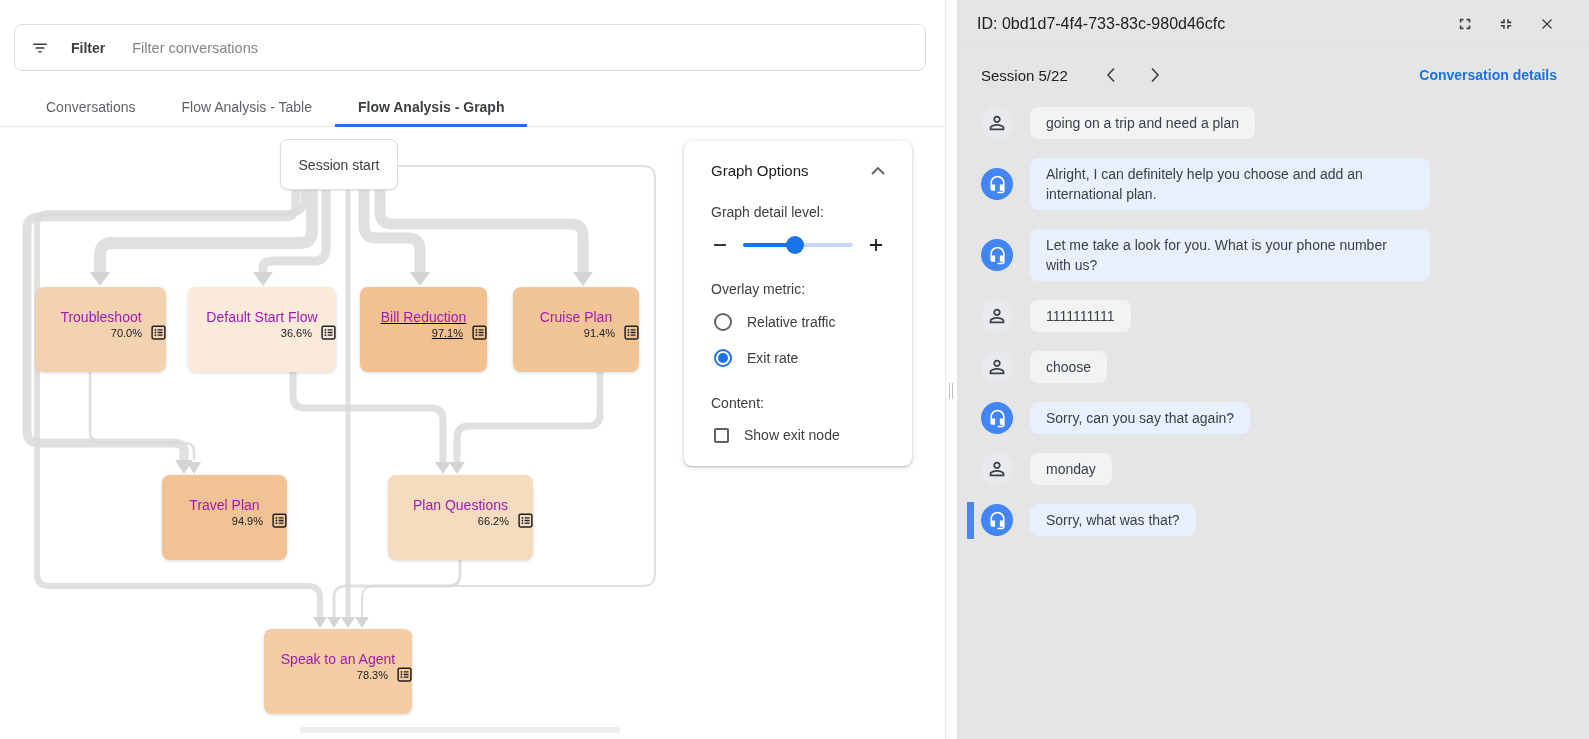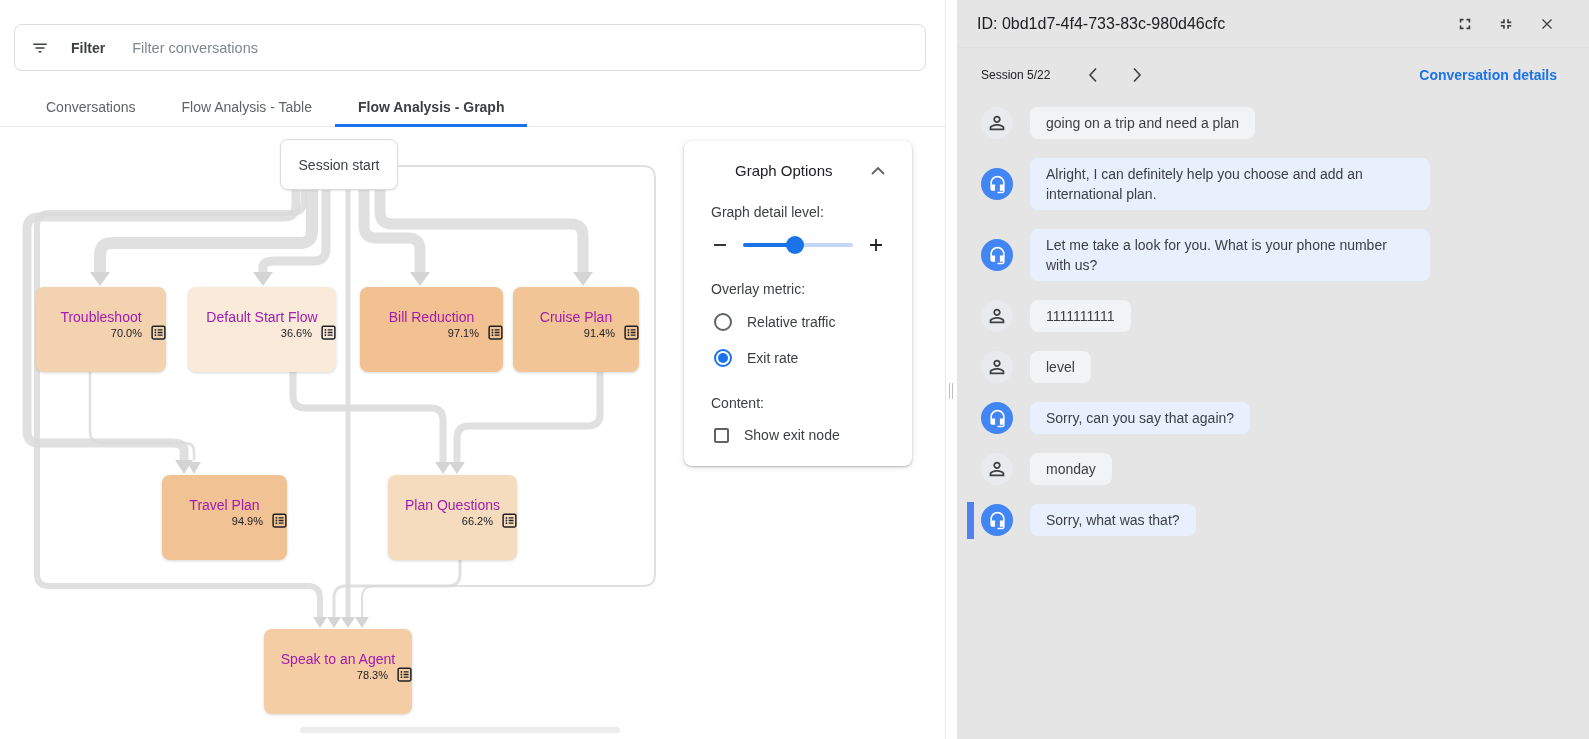--- a/index.html
+++ b/index.html
@@ -31,21 +31,21 @@
   .node-pct { font-size:11px; color:#202124; }
   .node-icon { display:flex; align-items:center; }
   .node.start { background:#fff; border:1px solid #dadce0; box-shadow:0 1px 2px rgba(60,64,67,.12);
     display:flex; align-items:center; justify-content:center; }
   .node.start .node-title { margin:0; color:#3c4043; }
 
   
   .graph-options { position:absolute; left:684px; top:141px; width:228px; height:325px;
     background:#fff; border-radius:8px; box-shadow:0 1px 2px rgba(60,64,67,.3), 0 1px 6px rgba(60,64,67,.15);
     padding:21px 27px; z-index:4; }
-  .go-title-row { display:flex; justify-content:space-between; align-items:center;margin-left:24px; }
+  .go-title-row { display:flex; justify-content:space-between; align-items:center; }
   .go-title { font-size:15px; color:#202124; }
   .go-label { font-size:14px; color:#3c4043; }
   .go-detail-label { margin-top:25px; }
   .slider-row { margin-top:16px; display:flex; align-items:center; }
   .slider-btn { width:18px; height:18px; flex:none; display:flex; align-items:center; justify-content:center; cursor:pointer; }
   .slider-track { position:relative; height:4px; flex:1; margin:0 14px; background:#c3d7f9; border-radius:2px; }
   .slider-fill { position:absolute; left:0; top:0; height:4px; background:#1a73e8; border-radius:2px; }
   .slider-thumb { position:absolute; top:-7px; width:18px; height:18px; border-radius:50%; background:#1a73e8; cursor:pointer; }
   .go-overlay-label { margin-top:27px; }
   .opt-row { margin-top:16px; display:flex; align-items:center; gap:15px; cursor:pointer; padding-left:3px; }
@@ -62,21 +62,21 @@
   .divider-handle span { width:1px; height:16px; background:#bdc1c6; }
 
   
   .right-panel { position:absolute; left:957px; top:0; width:632px; height:739px; background:#e5e5e5; }
   .rp-header { height:48px; display:flex; align-items:center; padding:0 33px 0 20px;
     border-bottom:1px solid #e0e0e0; }
   .rp-title { font-size:16px; color:#202124; flex:1; }
   .rp-icons { display:flex; gap:23px; align-items:center; }
   .rp-icons svg { cursor:pointer; display:block; }
   .rp-session { height:54px; display:flex; align-items:center; padding:0 32px 0 24px; }
-  .session-label { font-size:12px; color:#202124; }
+  .session-label { font-size:15px; color:#202124; }
   .nav-chev { margin-left:38px; cursor:pointer; display:flex; align-items:center; }
   .nav-chev + .nav-chev { margin-left:34px; }
   .details-link { margin-left:auto; font-size:14px; font-weight:bold; color:#1a73e8; cursor:pointer; }
 
   .messages { padding:5px 24px 0; display:flex; flex-direction:column; gap:19px; }
   .msg-row { display:flex; align-items:center; gap:17px; position:relative; cursor:pointer; }
   .msg-row.selected::before { content:''; position:absolute; left:-14px; top:-2px; width:7px; height:37px; background:#4e84ee; }
   .avatar { width:32px; height:32px; border-radius:50%; flex:none; display:flex; align-items:center; justify-content:center; }
   .avatar.user { background:#e8eaed; }
   .avatar.bot { background:#4285f4; }
@@ -150,21 +150,21 @@
               <svg viewBox="0 0 16 16" width="15" height="15">
                 <rect x="1.2" y="1.2" width="13.6" height="13.6" rx="1.5" fill="none" stroke="#202124" stroke-width="1.6"></rect>
                 <circle cx="4.7" cy="5.2" r="0.95" fill="#202124"></circle>
                 <circle cx="4.7" cy="8" r="0.95" fill="#202124"></circle>
                 <circle cx="4.7" cy="10.8" r="0.95" fill="#202124"></circle>
                 <path d="M7.1 5.2h5.2M7.1 8h5.2M7.1 10.8h5.2" stroke="#202124" stroke-width="1.4"></path>
               </svg>
             </span>
           </div>
         </div>
-        <div class="node" style="left: 360px; top: 287px; width: 143px; height: 85px; background: rgb(242, 193, 146);">
+        <div class="node" style="left: 360px; top: 287px; width: 127px; height: 85px; background: rgb(242, 193, 146); text-decoration: underline;">
           <div class="node-title">Bill Reduction</div>
           <div class="node-meta">
             <span class="node-pct">97.1%</span>
             <span class="node-icon">
               <svg viewBox="0 0 16 16" width="15" height="15">
                 <rect x="1.2" y="1.2" width="13.6" height="13.6" rx="1.5" fill="none" stroke="#202124" stroke-width="1.6"></rect>
                 <circle cx="4.7" cy="5.2" r="0.95" fill="#202124"></circle>
                 <circle cx="4.7" cy="8" r="0.95" fill="#202124"></circle>
                 <circle cx="4.7" cy="10.8" r="0.95" fill="#202124"></circle>
                 <path d="M7.1 5.2h5.2M7.1 8h5.2M7.1 10.8h5.2" stroke="#202124" stroke-width="1.4"></path>
@@ -195,21 +195,21 @@
               <svg viewBox="0 0 16 16" width="15" height="15">
                 <rect x="1.2" y="1.2" width="13.6" height="13.6" rx="1.5" fill="none" stroke="#202124" stroke-width="1.6"></rect>
                 <circle cx="4.7" cy="5.2" r="0.95" fill="#202124"></circle>
                 <circle cx="4.7" cy="8" r="0.95" fill="#202124"></circle>
                 <circle cx="4.7" cy="10.8" r="0.95" fill="#202124"></circle>
                 <path d="M7.1 5.2h5.2M7.1 8h5.2M7.1 10.8h5.2" stroke="#202124" stroke-width="1.4"></path>
               </svg>
             </span>
           </div>
         </div>
-        <div class="node" style="left: 388px; top: 475px; width: 129px; height: 85px; background: rgb(246, 220, 190);">
+        <div class="node" style="left: 388px; top: 475px; width: 145px; height: 85px; background: rgb(246, 220, 190);">
           <div class="node-title">Plan Questions</div>
           <div class="node-meta">
             <span class="node-pct">66.2%</span>
             <span class="node-icon">
               <svg viewBox="0 0 16 16" width="15" height="15">
                 <rect x="1.2" y="1.2" width="13.6" height="13.6" rx="1.5" fill="none" stroke="#202124" stroke-width="1.6"></rect>
                 <circle cx="4.7" cy="5.2" r="0.95" fill="#202124"></circle>
                 <circle cx="4.7" cy="8" r="0.95" fill="#202124"></circle>
                 <circle cx="4.7" cy="10.8" r="0.95" fill="#202124"></circle>
                 <path d="M7.1 5.2h5.2M7.1 8h5.2M7.1 10.8h5.2" stroke="#202124" stroke-width="1.4"></path>
@@ -355,21 +355,21 @@
             </svg>
           </div>
           <div class="bubble user">1111111111</div>
         </div>
         <div class="msg-row">
           <div class="avatar user">
             <svg viewBox="0 0 24 24" width="22" height="22" fill="#3c4043">
               <path d="M12 5.9c1.16 0 2.1.94 2.1 2.1s-.94 2.1-2.1 2.1S9.9 9.16 9.9 8s.94-2.1 2.1-2.1m0 9c2.97 0 6.1 1.46 6.1 2.1v1.1H5.9V17c0-.64 3.13-2.1 6.1-2.1M12 4C9.79 4 8 5.79 8 8s1.79 4 4 4 4-1.79 4-4-1.79-4-4-4zm0 9c-2.67 0-8 1.34-8 4v3h16v-3c0-2.66-5.33-4-8-4z"></path>
             </svg>
           </div>
-          <div class="bubble user">level</div>
+          <div class="bubble user">choose</div>
         </div>
         <div class="msg-row">
           <div class="avatar bot">
             <svg viewBox="0 0 24 24" width="19" height="19" fill="#ffffff">
               <path d="M12 1c-4.97 0-9 4.03-9 9v7c0 1.66 1.34 3 3 3h3v-8H5v-2c0-3.87 3.13-7 7-7s7 3.13 7 7v2h-4v8h4v1h-7v2h6c1.66 0 3-1.34 3-3V10c0-4.97-4.03-9-9-9z"></path>
             </svg>
           </div>
           <div class="bubble bot">Sorry, can you say that again?</div>
         </div>
         <div class="msg-row">

